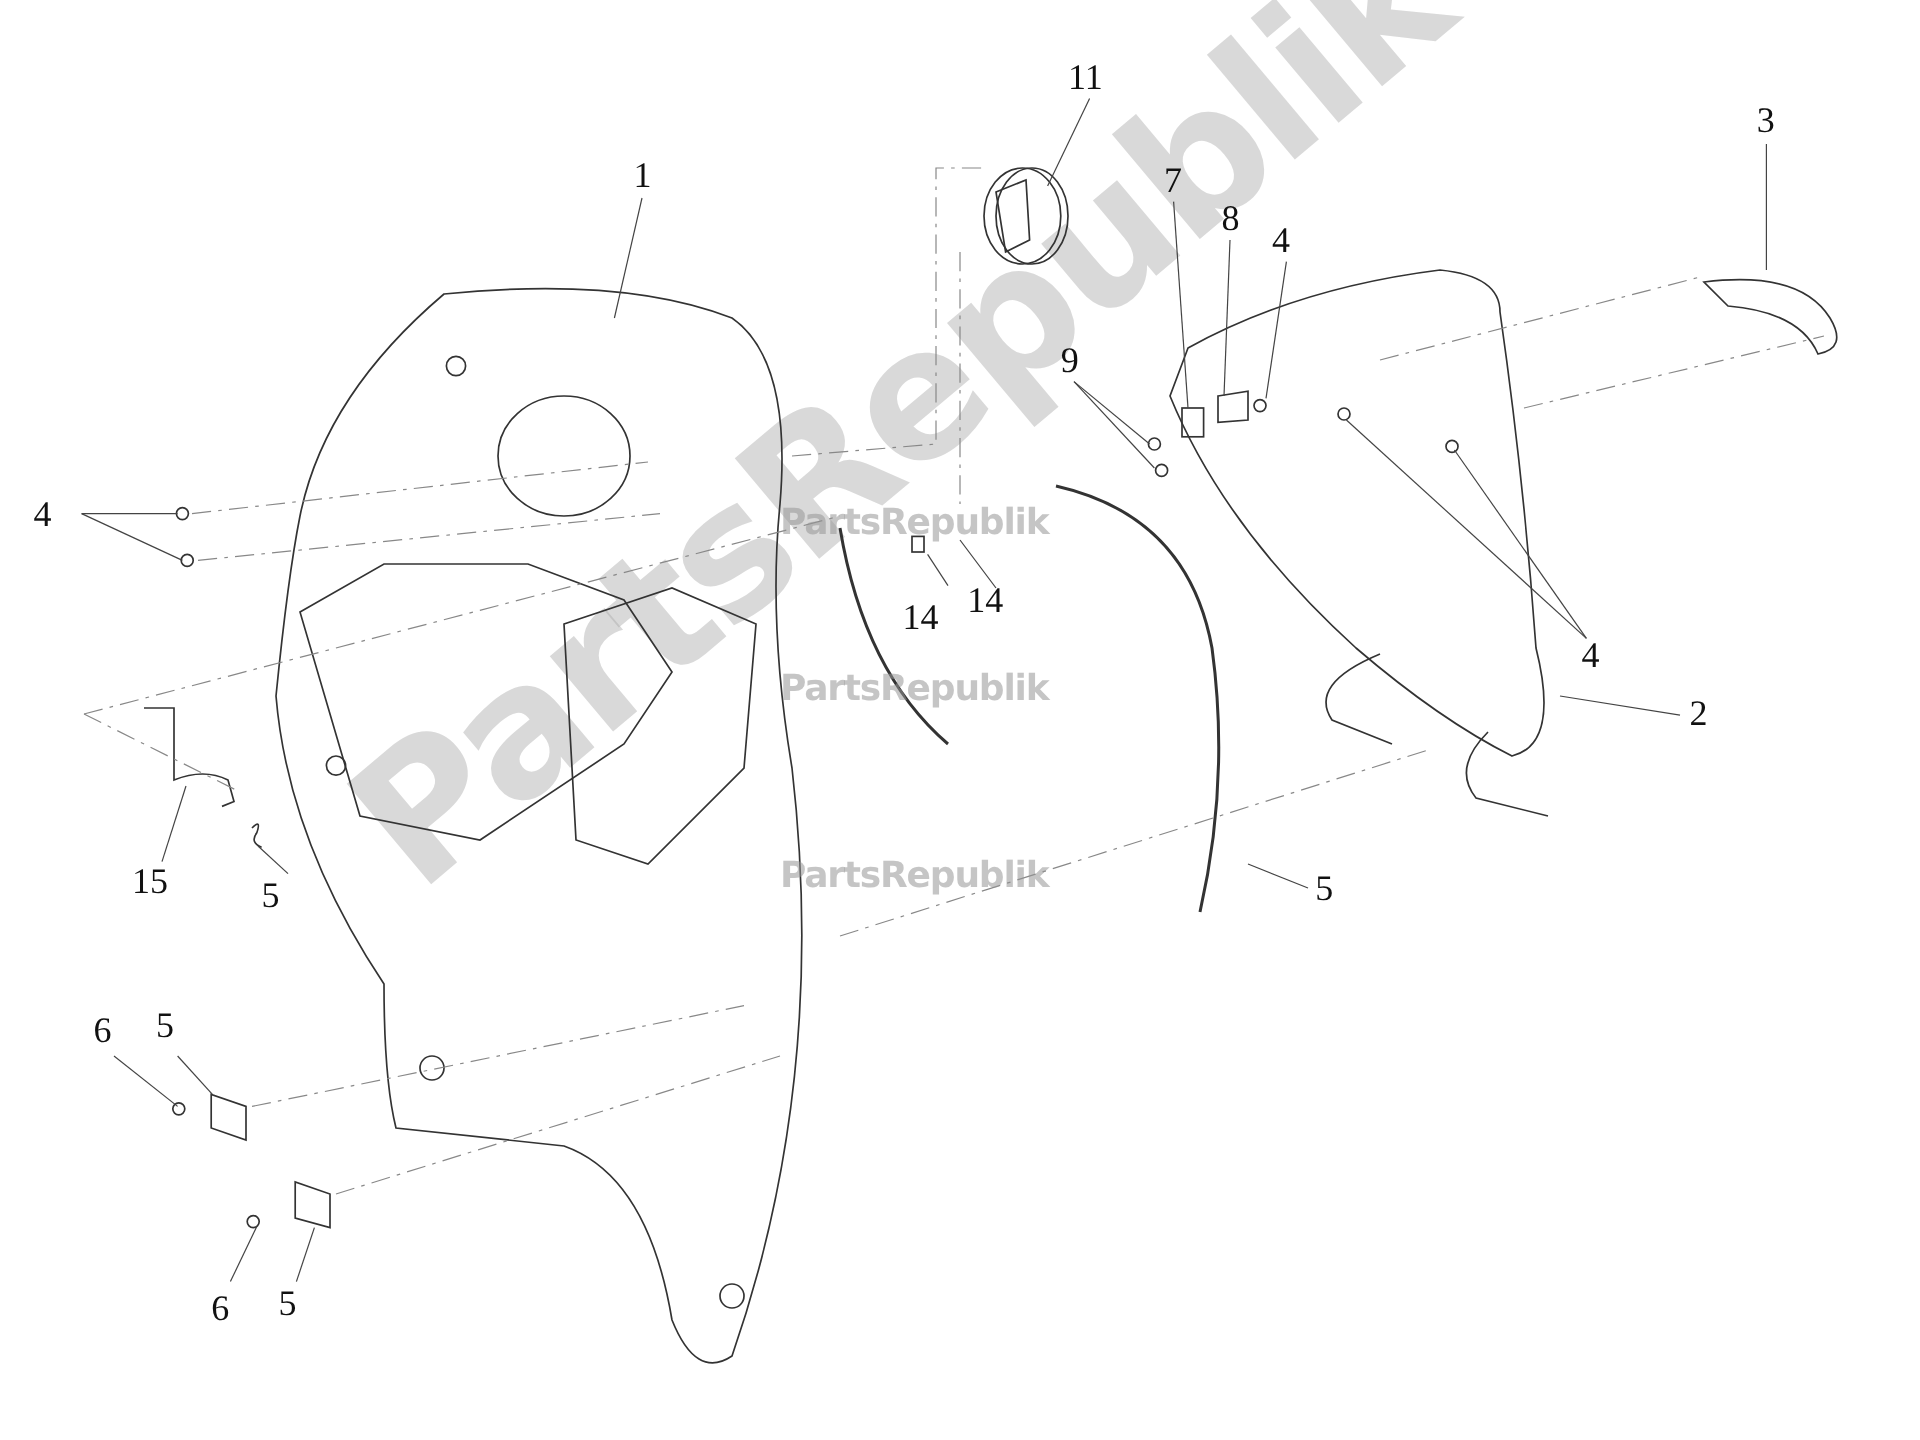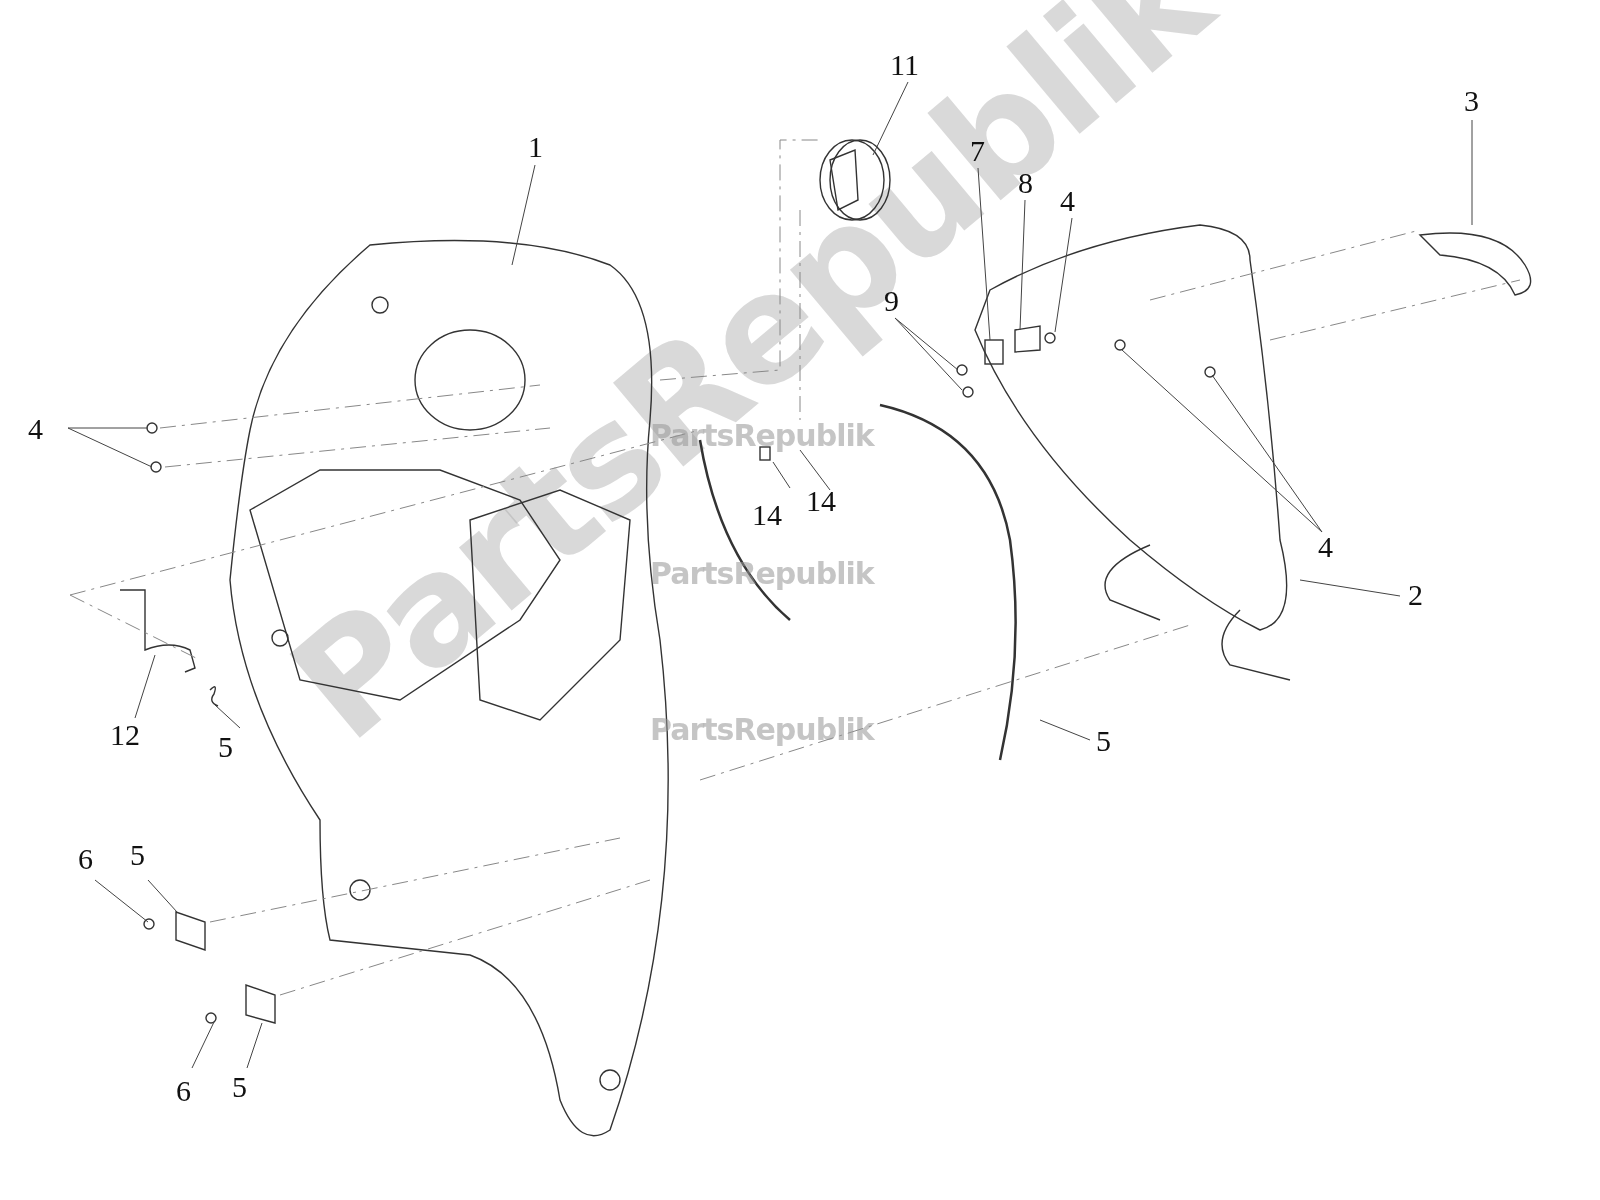--- a/index.html
+++ b/index.html
@@ -119,15 +119,15 @@
   <div class="callout" style="left:78px;top:844px">6</div>
   <div class="callout" style="left:176px;top:1076px">6</div>
   <div class="callout" style="left:970px;top:136px">7</div>
   <div class="callout" style="left:1018px;top:168px">8</div>
   <div class="callout" style="left:884px;top:286px">9</div>
   <div class="callout" style="left:1096px;top:726px">5</div>
   <div class="callout" style="left:890px;top:50px">11</div>
   <div class="callout" style="left:28px;top:414px">4</div>
   <div class="callout" style="left:806px;top:486px">14</div>
   <div class="callout" style="left:752px;top:500px">14</div>
-  <div class="callout" style="left:110px;top:720px">12</div>
+  <div class="callout" style="left:110px;top:720px">15</div>
   <div class="callout" style="left:218px;top:732px">5</div>
 </div>
 
 </body></html>

